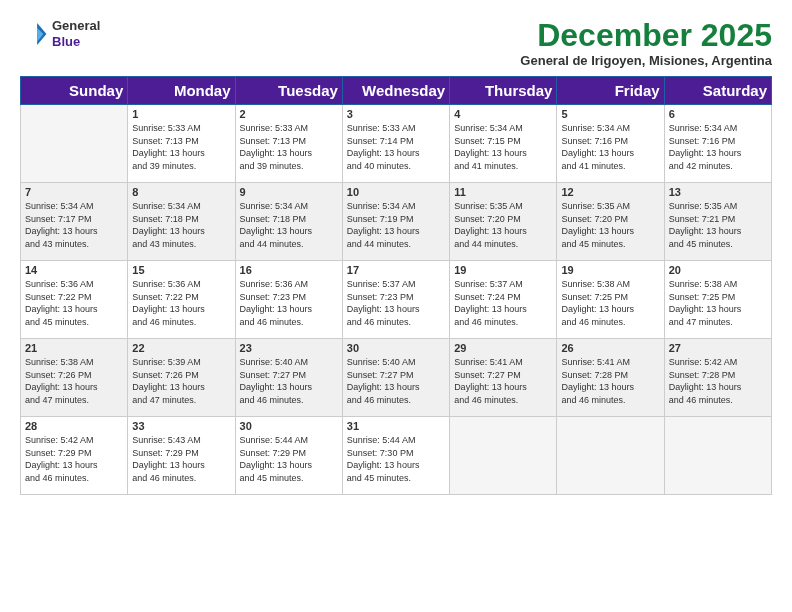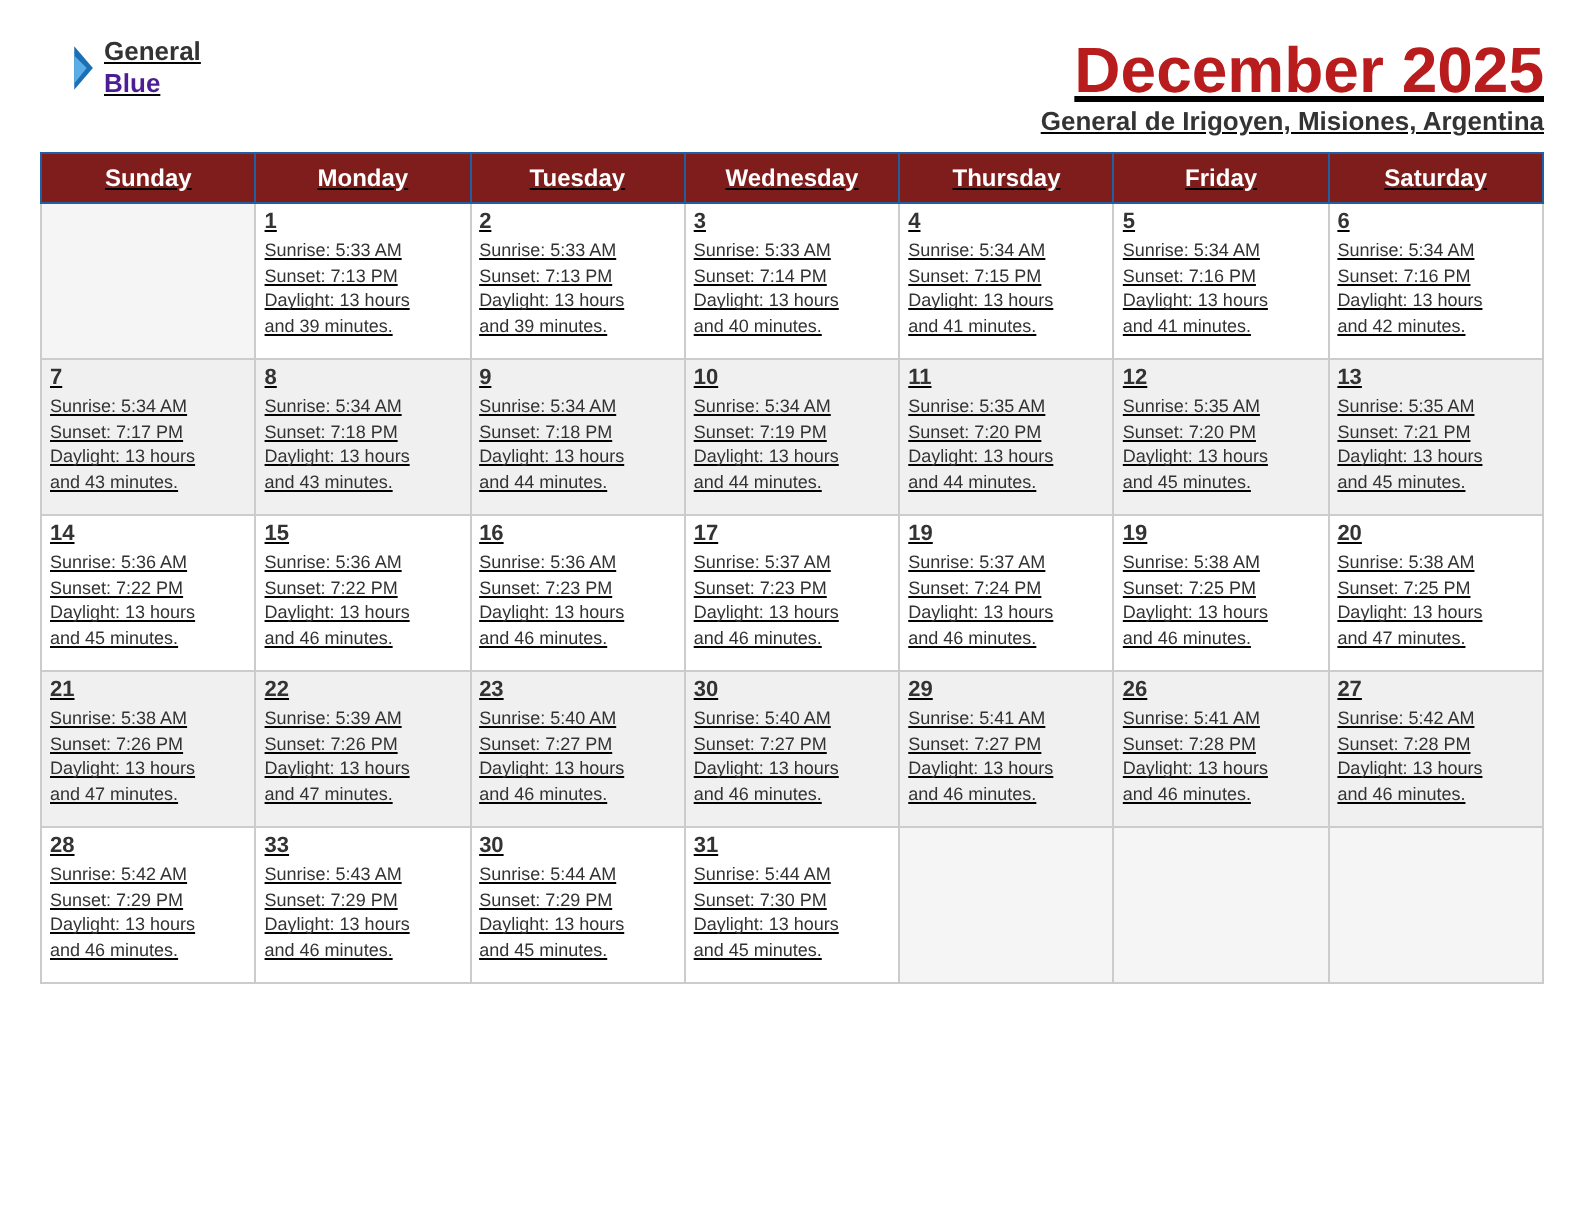--- a/index.html
+++ b/index.html
@@ -9,21 +9,20 @@
       background: #fff;
       font-family: Arial, sans-serif;
       overflow: hidden;
     }
     .page {
       width: 792px;
       height: 464px;
       padding: 18px 20px 12px 20px;
       display: flex;
       flex-direction: column;
-      text-decoration: underline;
     }
     .header {
       display: flex;
       align-items: flex-start;
       justify-content: space-between;
       margin-bottom: 8px;
     }
     .logo {
       display: flex;
       align-items: center;
@@ -39,42 +38,42 @@
     .logo-icon {
       width: 28px;
       height: 28px;
     }
     .title-block {
       text-align: right;
     }
     .month-title {
       font-size: 32px;
       font-weight: bold;
-      color: #b91c1c;
+      color: #15803d;
       line-height: 1.1;
     }
     .subtitle {
       font-size: 13px;
       color: #333;
       font-weight: bold;
     }
     .calendar {
       flex: 1;
       border: 1px solid #ccc;
       border-collapse: collapse;
       width: 100%;
       table-layout: fixed;
     }
     .calendar th {
-      background-color: #7f1d1d;
+      background-color: #4c1d95;
       color: #fff;
-      font-size: 12px;
+      font-size: 15px;
       font-weight: bold;
       padding: 5px 4px;
-      text-align: center;
+      text-align: right;
       border: 1px solid #2060a0;
     }
     .calendar td {
       border: 1px solid #ccc;
       vertical-align: top;
       padding: 3px 4px;
       font-size: 9.5px;
       color: #333;
       background: #fff;
       height: 78px;

